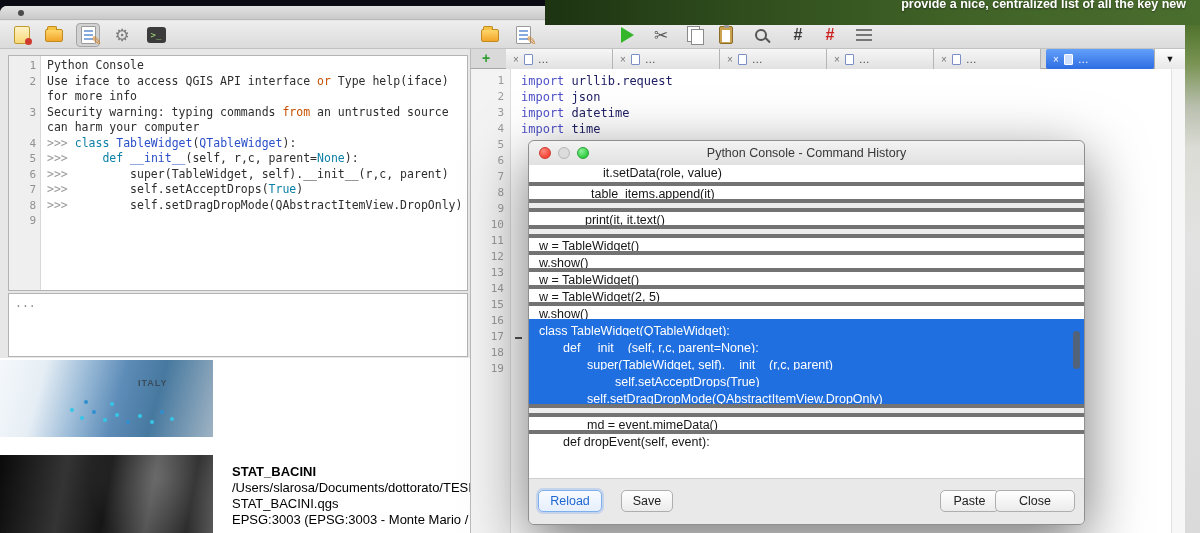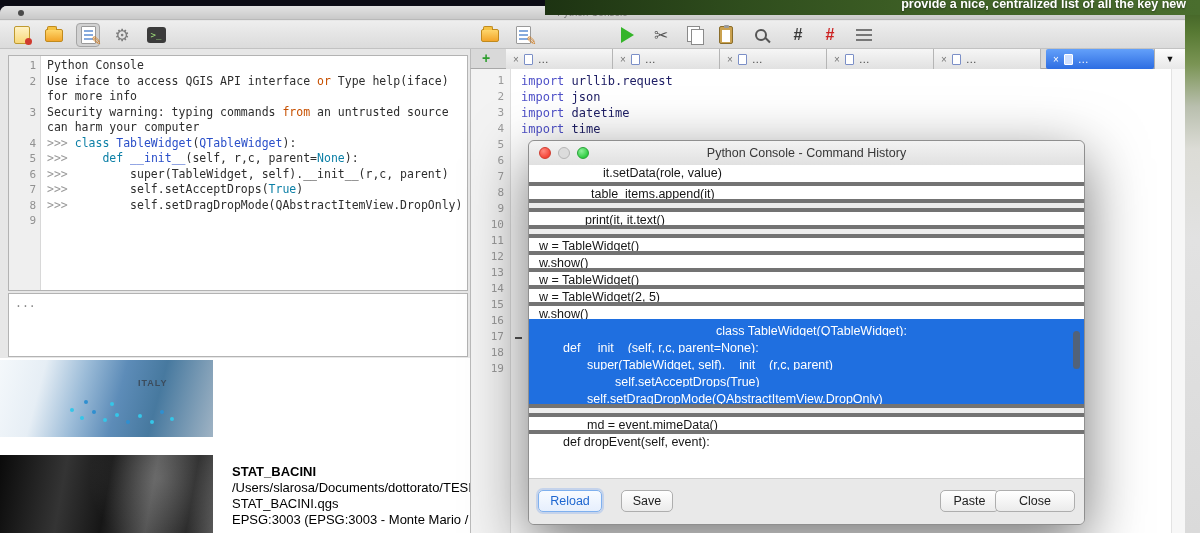--- a/index.html
+++ b/index.html
@@ -1,21 +1,21 @@
 <!DOCTYPE html>
 <html><head>
 <meta charset="utf-8">
 <style>
   * { margin:0; padding:0; box-sizing:border-box; }
   html,body { width:1200px; height:533px; }
   body { position:relative; overflow:hidden; background:#10101c; font-family:"Liberation Sans",sans-serif; }
 
   
   #strip-left  { position:absolute; left:0; top:0; width:545px; height:5px; background:#0b0b14; z-index:3; }
-  #strip-right { position:absolute; left:545px; top:0; width:655px; height:15px; overflow:hidden; z-index:3;
+  #strip-right { position:absolute; left:545px; top:0; width:655px; height:25px; overflow:hidden; z-index:3;
                  background:linear-gradient(90deg,#1d3312,#2f4d1d 30%,#3f6126 60%,#4a6e2e 100%); }
   #banner { position:absolute; top:-3px; right:14px; color:#fff; font-size:12.5px; font-weight:bold; white-space:nowrap; text-shadow:0 1px 2px rgba(0,0,0,.45); }
   #desktop-right { position:absolute; left:1185px; top:0; width:15px; height:533px; z-index:2;
                  background:linear-gradient(180deg,#3a5a22 0%,#577933 6%,#7a9454 12%,#b9bfae 20%,#dcdcd6 28%,#e2e2e2 45%,#dadada 100%); }
 
   
   #main-window { position:absolute; left:0; top:6px; width:1185px; height:527px; background:#e7e7e7;
                  border-radius:7px 7px 0 0; box-shadow:0 10px 44px rgba(0,0,0,.55); z-index:1; }
   #titlebar { height:14px; background:linear-gradient(#e3e3e3,#c9c9c9); border-radius:7px 7px 0 0; border-bottom:1px solid #b9b9b9; position:relative; }
   #titlebar .title { text-align:center; font-size:10px; color:#7a7a7a; line-height:14px; }
@@ -286,21 +286,21 @@
       <div class="h-item" style="padding-left: 74px;">it.setData(role, value)</div>
       <div class="h-item" style="padding-left: 62px;">table_items.append(it)</div>
       <div class="h-item blank"></div>
       <div class="h-item" style="padding-left: 56px;">print(it, it.text()</div>
       <div class="h-item blank"></div>
       <div class="h-item" style="padding-left: 10px;">w = TableWidget()</div>
       <div class="h-item" style="padding-left: 10px;">w.show()</div>
       <div class="h-item" style="padding-left: 10px;">w = TableWidget()</div>
       <div class="h-item" style="padding-left: 10px;">w = TableWidget(2, 5)</div>
       <div class="h-item" style="padding-left: 10px;">w.show()</div>
-      <div class="h-item sel" style="padding-left: 10px; text-align: center;">class TableWidget(QTableWidget):</div>
+      <div class="h-item sel" style="padding-left: 10px;">class TableWidget(QTableWidget):</div>
       <div class="h-item sel" style="padding-left: 34px;">def __init__(self, r,c, parent=None):</div>
       <div class="h-item sel" style="padding-left: 58px;">super(TableWidget, self).__init__(r,c, parent)</div>
       <div class="h-item sel" style="padding-left: 86px;">self.setAcceptDrops(True)</div>
       <div class="h-item sel" style="padding-left: 58px;">self.setDragDropMode(QAbstractItemView.DropOnly)</div>
       <div class="h-item blank"></div>
       <div class="h-item" style="padding-left: 58px;">md = event.mimeData()</div>
       <div class="h-item" style="padding-left: 34px;">def dropEvent(self, event):</div>
     </div>
   <div id="d-scroll-thumb"></div>
   <div id="d-footer">

